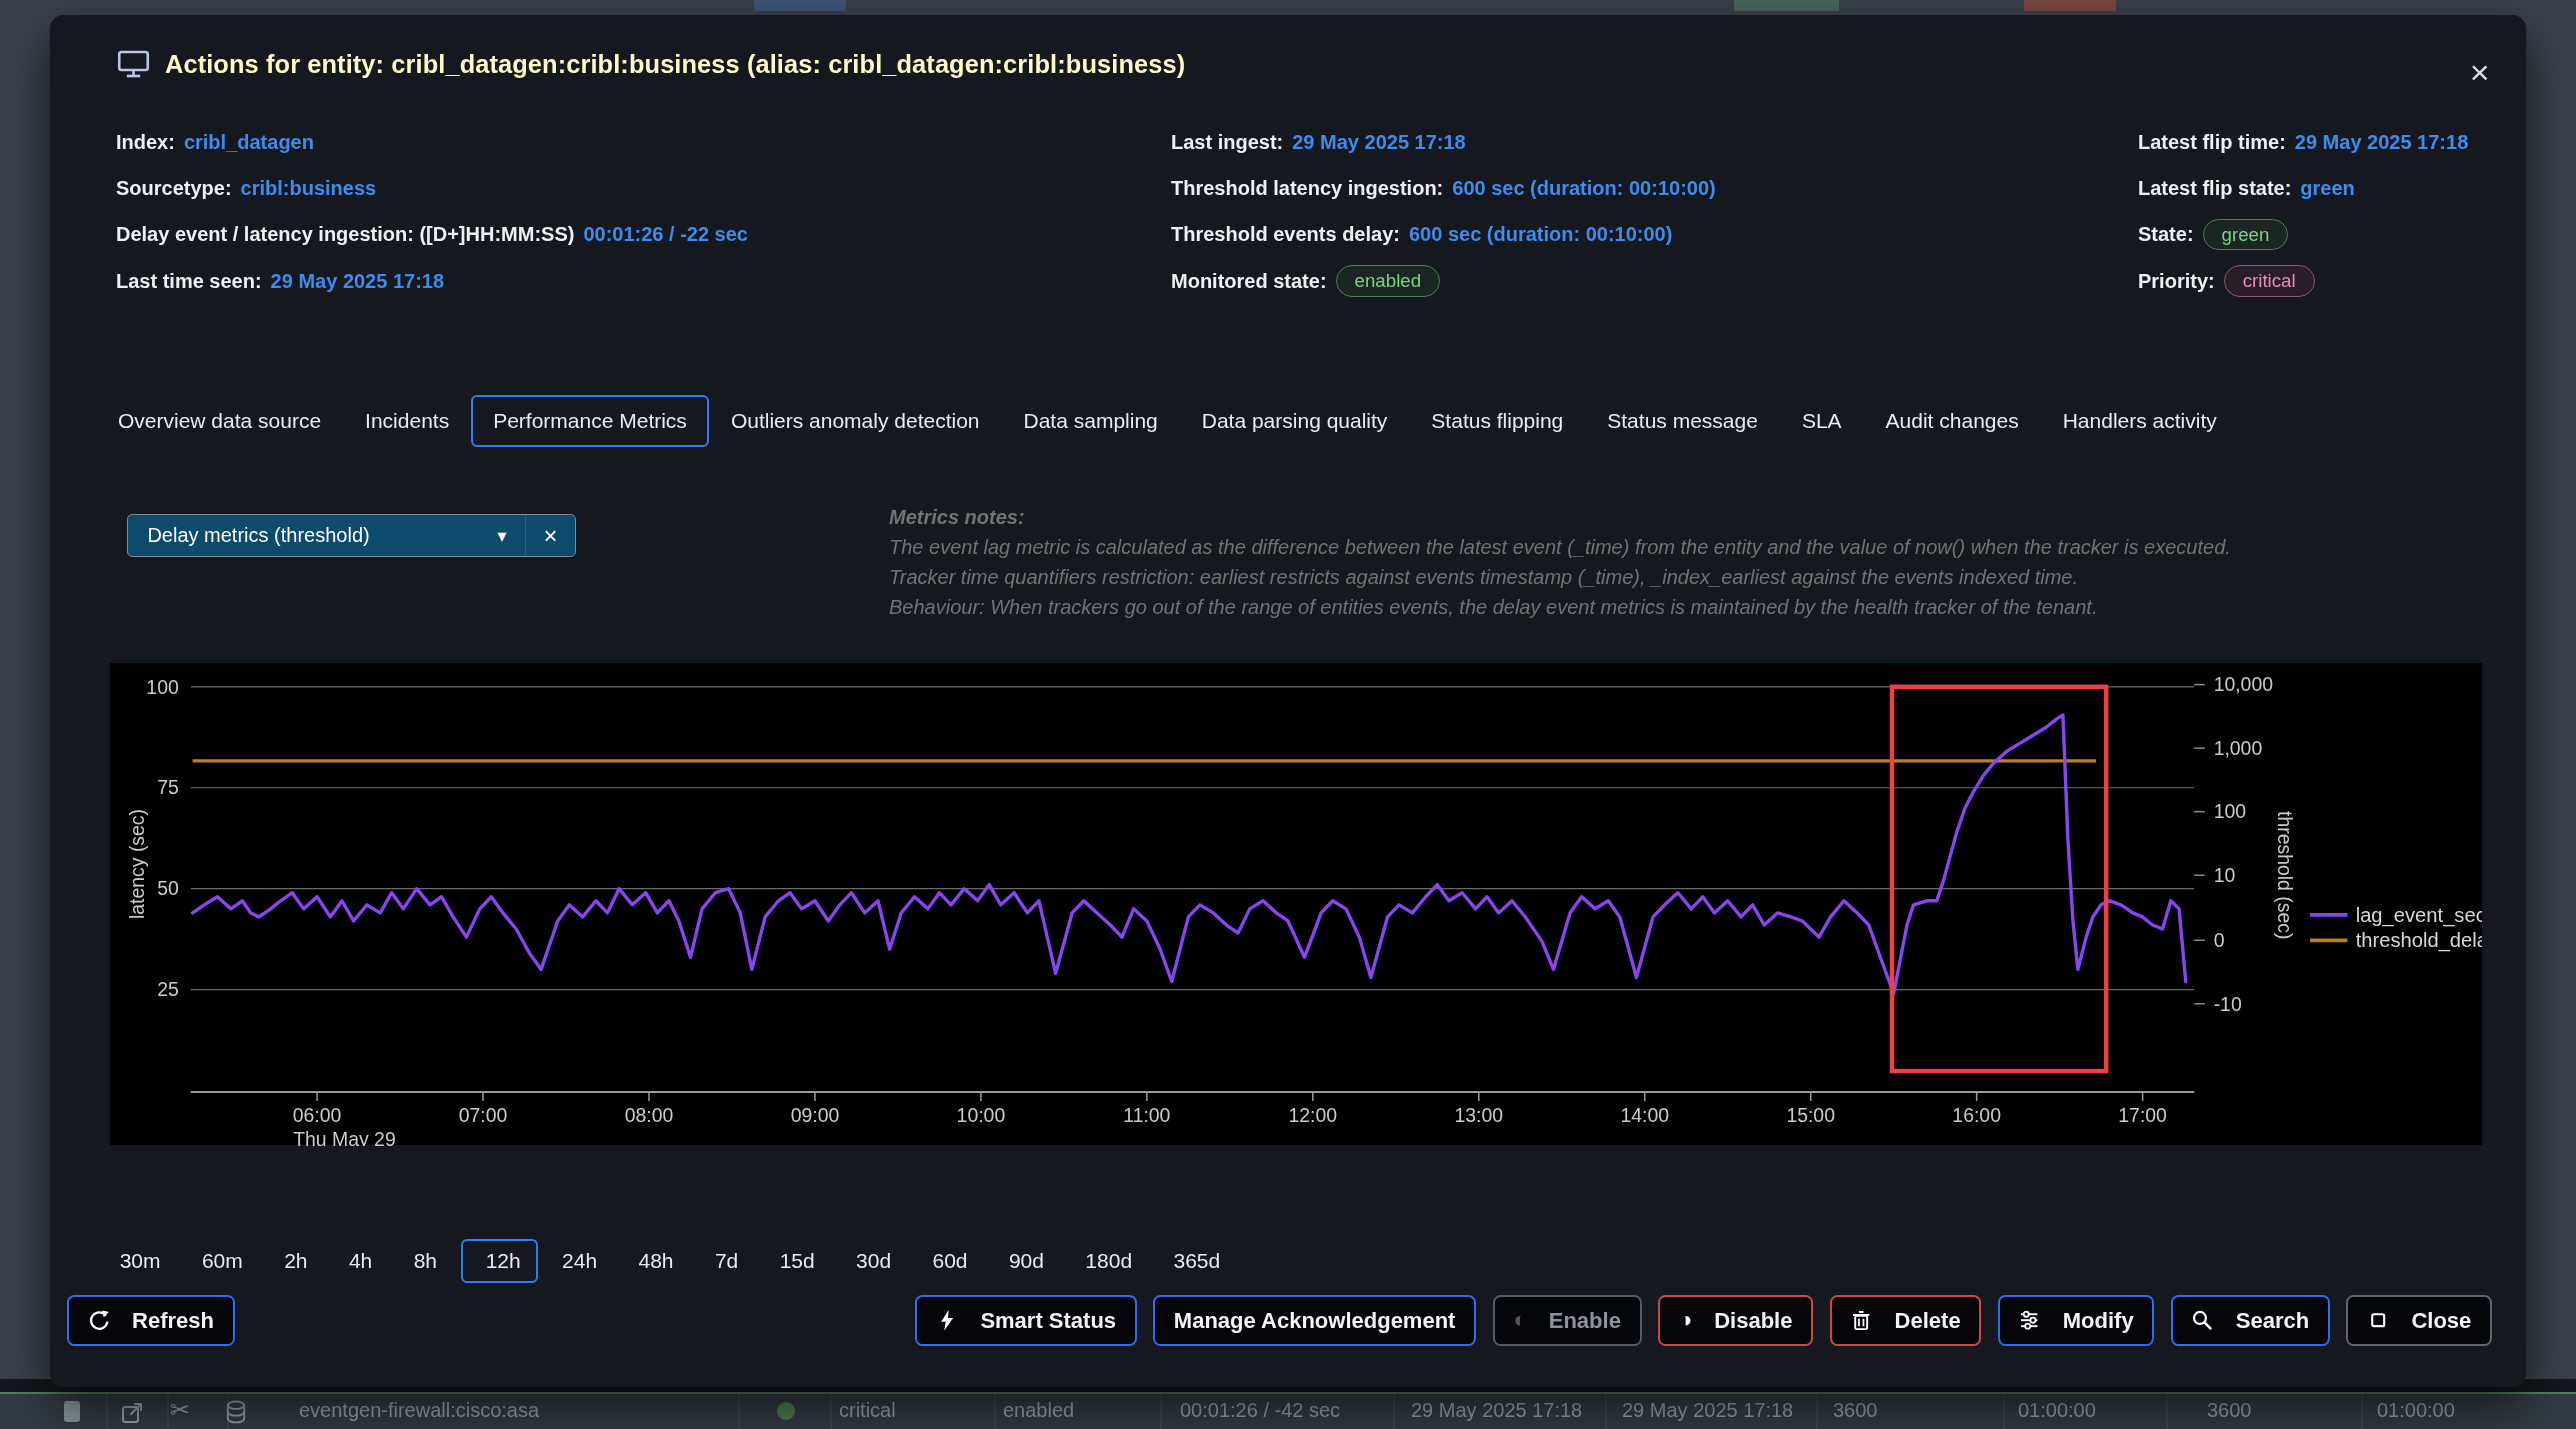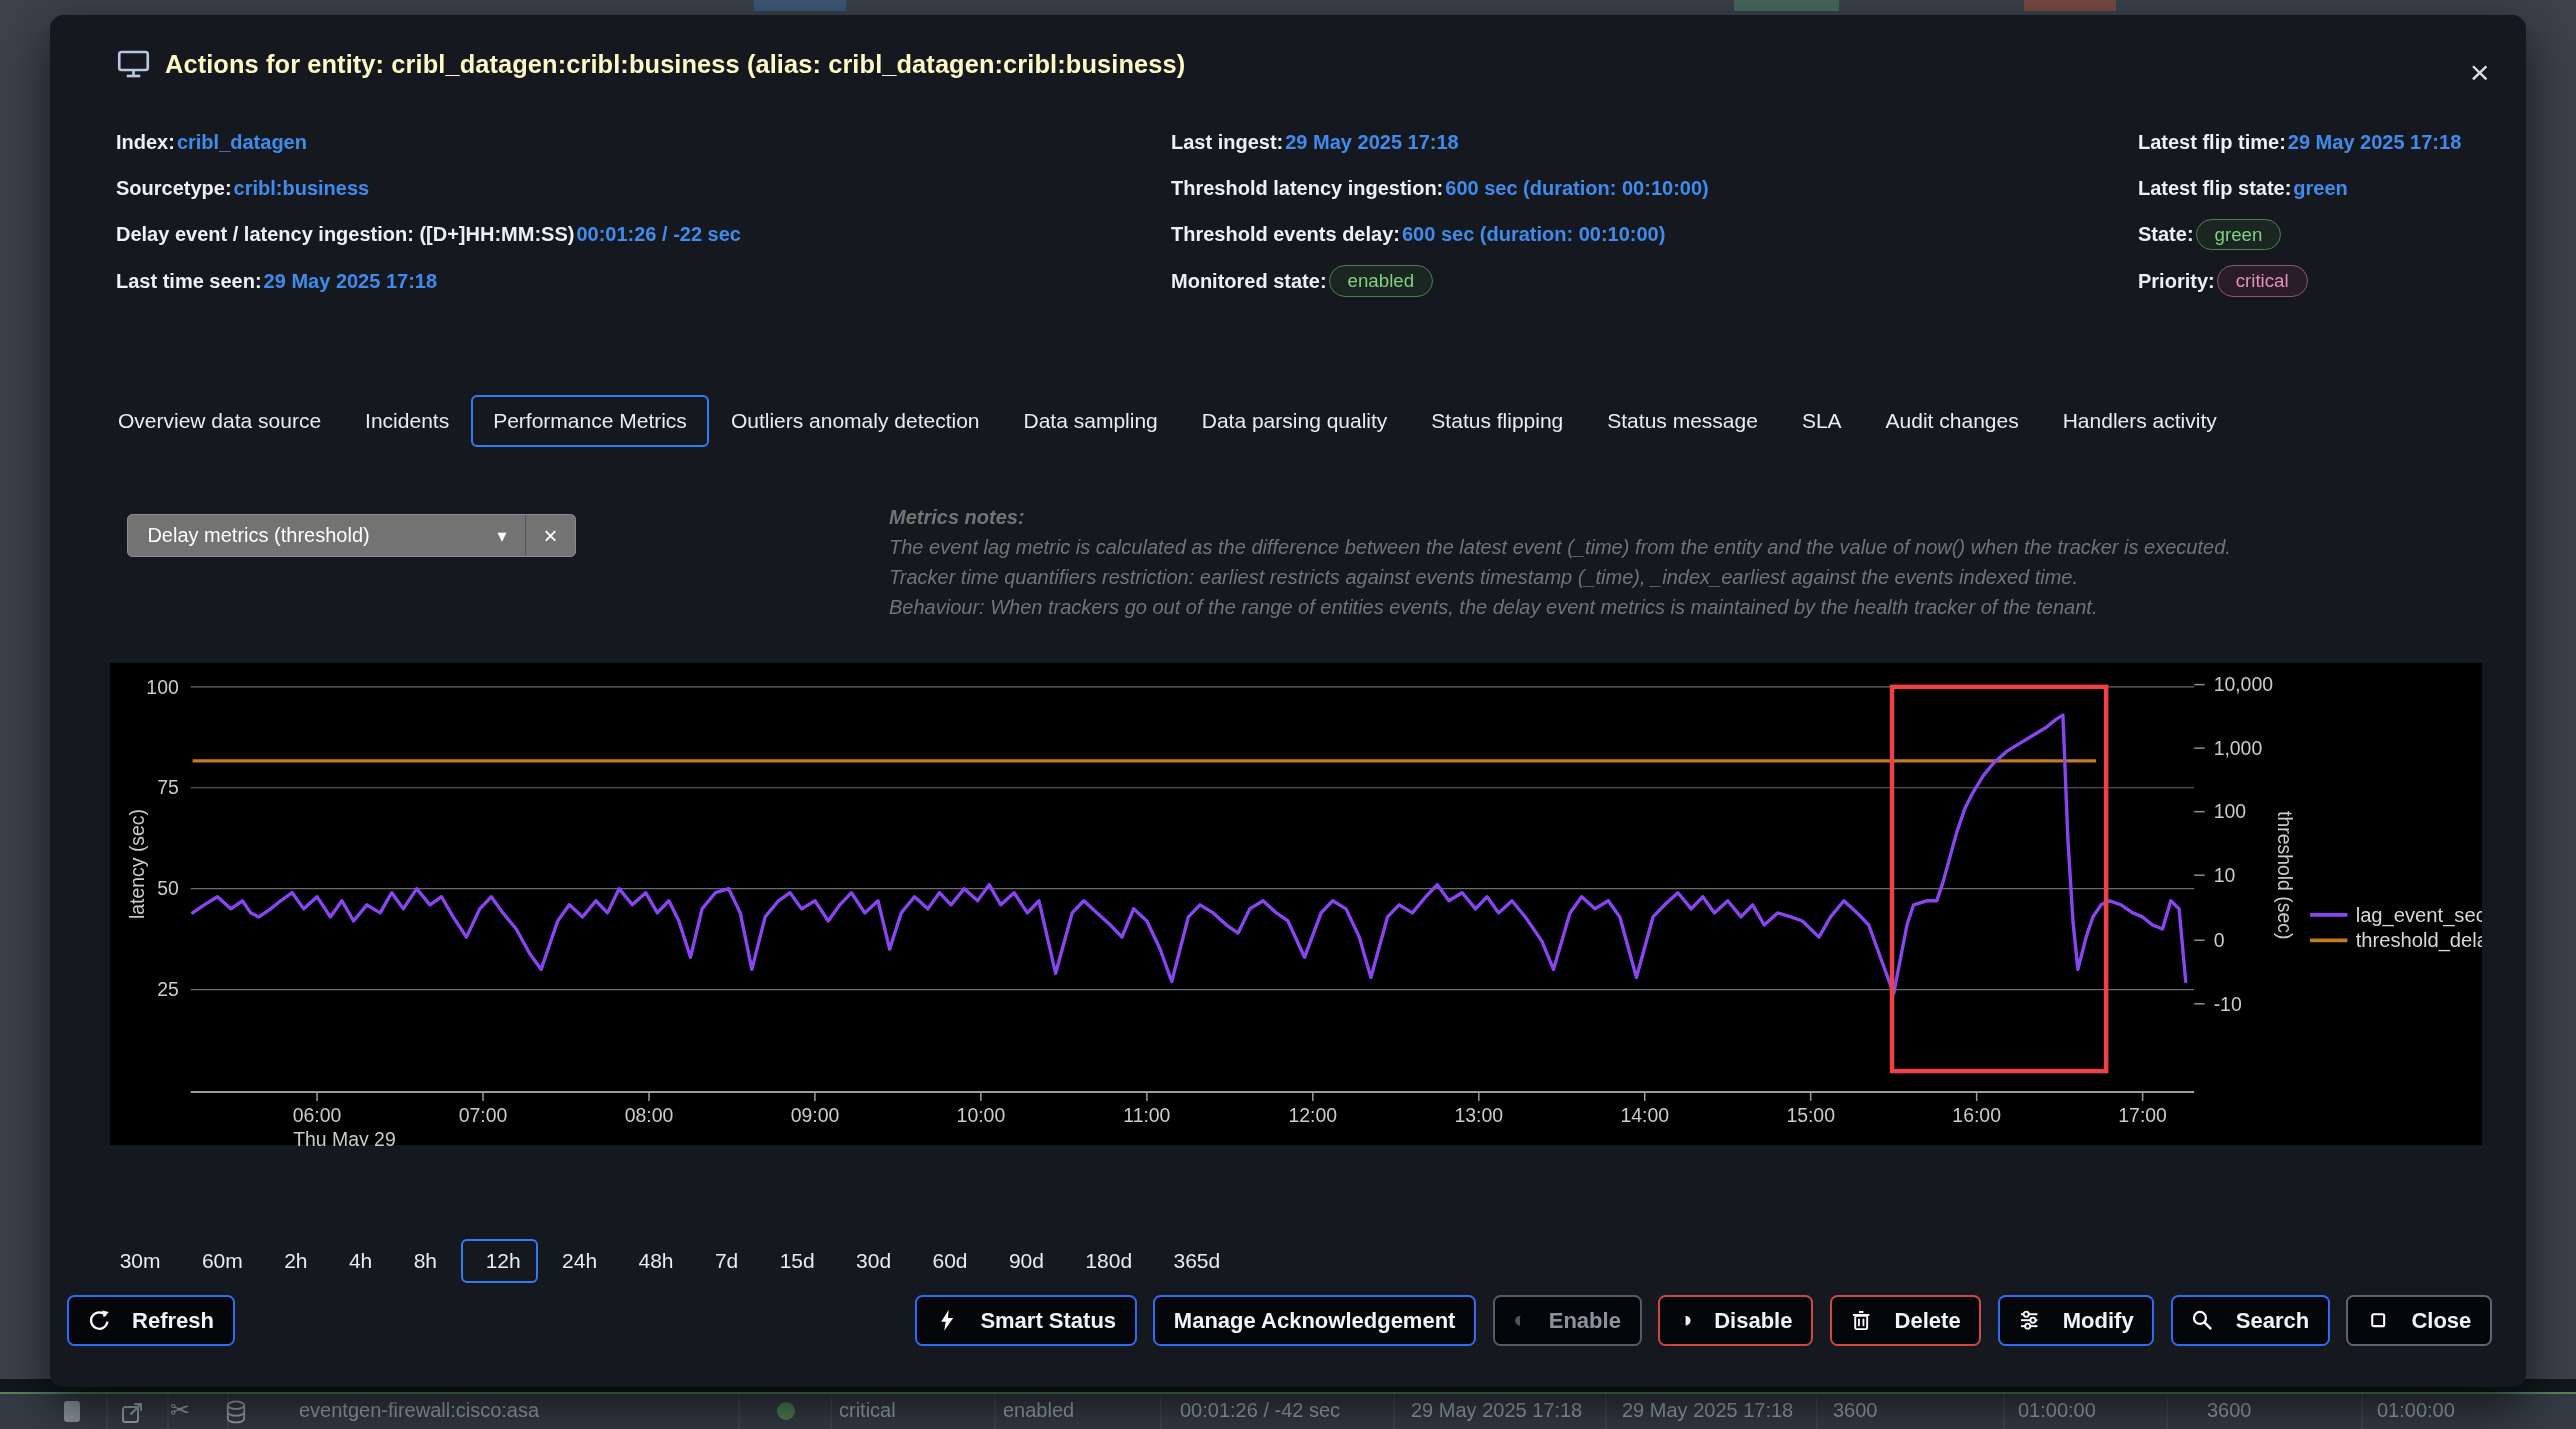--- a/index.html
+++ b/index.html
@@ -7,36 +7,36 @@
     font-family:"Liberation Sans", sans-serif; }
   .page { position:absolute; inset:0; }
   .top-tile { position:absolute; top:0; height:10.5px; }
   .modal { position:absolute; left:50px; top:15px; width:2476px; height:1372px;
     background:#15181e; border-radius:13.5px; box-shadow:0 18px 52px rgba(0,0,0,.65); }
   .modal-header { position:absolute; left:67px; top:34px; display:flex; align-items:center; gap:15px; }
   .modal-title { color:#fef9c3; font-size:25.4px; font-weight:bold; letter-spacing:0.1px; }
   .close-x { position:absolute; right:25.4px; top:36px; width:42px; height:42px; color:#d7dde3;
     font-size:34px; line-height:42px; text-align:center; cursor:pointer; }
   .info-col { position:absolute; top:112px; display:flex; flex-direction:column; gap:16.4px; }
-  .info-row { display:flex; align-items:center; gap:2px; height:30px; white-space:nowrap; }
+  .info-row { display:flex; align-items:center; gap:9px; height:30px; white-space:nowrap; }
   .lbl { color:#eef0f3; font-size:20px; font-weight:bold; }
   .val { color:#3e8ced; font-size:20px; font-weight:bold; }
   .pill { font-size:18.7px; padding:3.7px 18px; border-radius:747px; border:1.5px solid; font-weight:normal; }
   .pill.green { color:#7fd183; border-color:#4e7d52; background:rgba(48,92,52,.22); }
   .pill.critical { color:#e490bd; border-color:#8f5573; background:rgba(96,44,70,.28); }
   .identity-row { position:absolute; left:66px; top:298px; display:flex; align-items:center; gap:16.4px; }
   .identity-links { font-size:21px; font-weight:bold; color:#3e8ced; }
   .identity-links .sep { color:#eef0f3; }
   .id-card { width:36px; height:31px; background:#3d87e8; border-radius:6.7px; position:relative; }
   .id-card i { position:absolute; left:6.7px; height:3px; background:#fff; border-radius:1.5px; display:block; }
   .tabs { position:absolute; left:46px; top:380px; display:flex; align-items:center; }
   .tab { color:#e9ecef; font-size:21px; padding:12px 20px; border:2.2px solid transparent;
     border-radius:6px; cursor:pointer; white-space:nowrap; }
   .tab.active { border-color:#2f7df6; }
-  .dropdown { position:absolute; left:77px; top:499px; width:449px; height:43px; background:#737373;
+  .dropdown { position:absolute; left:77px; top:499px; width:449px; height:43px; background:#0c4a6e;
     border:0.7px solid #858c94; border-radius:5.2px; display:flex; align-items:center; cursor:pointer; }
   .dropdown .dd-text { color:#fff; font-size:20px; padding-left:19.4px; flex:1; }
   .dropdown .dd-caret { color:#fff; font-size:18px; padding-right:18px; }
   .dropdown .dd-div { width:1.5px; height:100%; background:#4d545c; }
   .dropdown .dd-x { width:49px; text-align:center; color:#fff; font-size:24px; cursor:pointer; }
   .notes { position:absolute; left:839px; top:487px; color:#737373; font-style:italic; font-size:20px; line-height:30px; }
   .notes .nt { font-weight:bold; }
   .chart-wrap { position:absolute; left:60px; top:647px; width:2372px; height:484px; background:#14b8a6; }
   .ranges { position:absolute; left:52px; top:1224px; display:flex; align-items:center; gap:6px; }
   .range { color:#e9ecef; font-size:21px; padding:8.2px 15.7px; border:2.2px solid transparent; border-radius:6px; cursor:pointer; }

